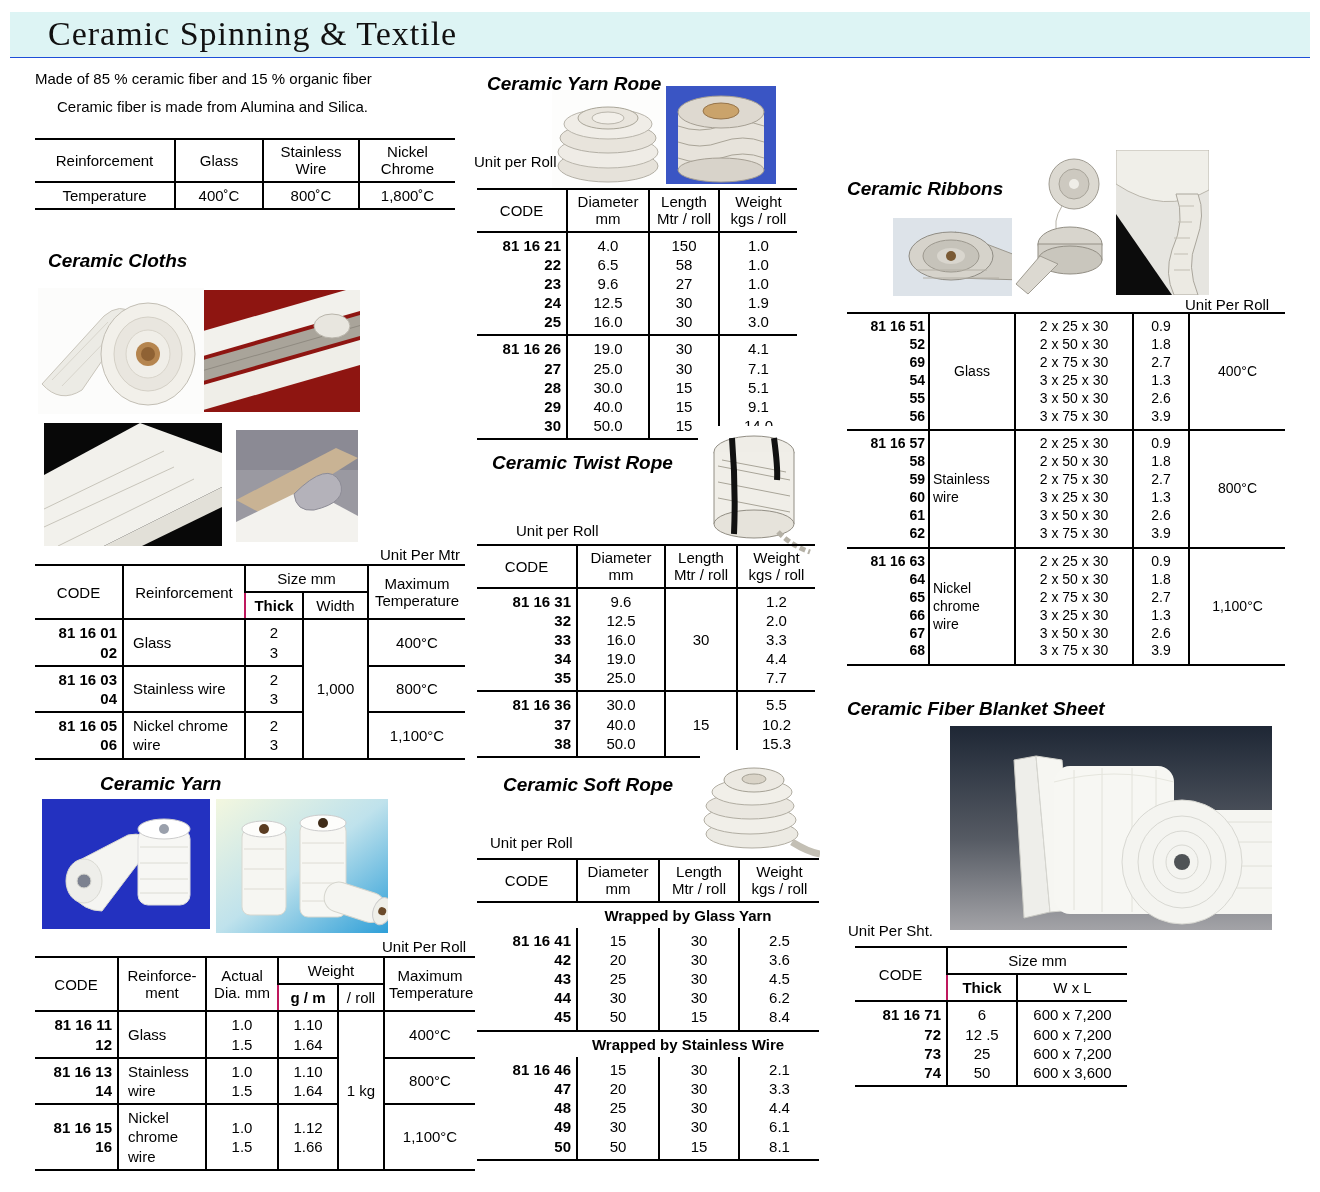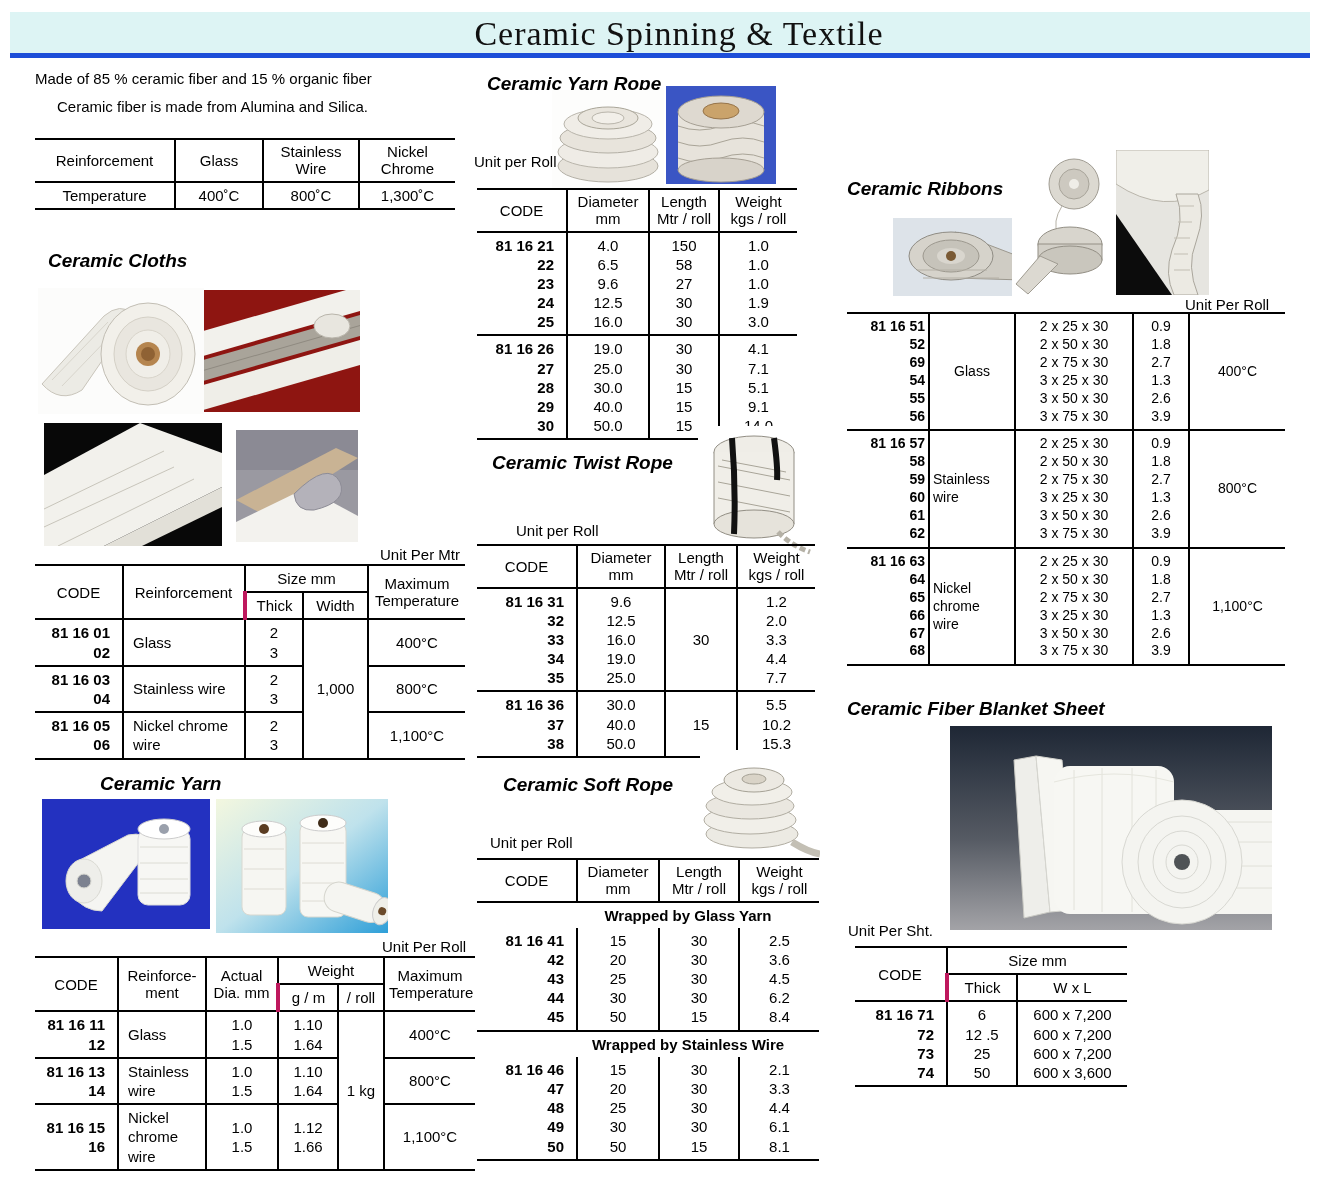--- a/index.html
+++ b/index.html
@@ -5,21 +5,21 @@
   * { box-sizing: border-box; margin: 0; padding: 0; }
   html,body { background:#fff; }
   .page {
     position: relative; width: 1320px; height: 1192px;
     background: #fff; overflow: hidden;
     font-family: "Liberation Sans", sans-serif; color: #000;
   }
   
   .titlebar {
     position: absolute; left: 10px; top: 12px; width: 1300px; height: 46px;
-    background: #ddf4f4; border-bottom: 5px solid #1d4ed8; text-align: center;
+    background: #ddf4f4; border-bottom: 1px solid #1d4ed8;
   }
   .titlebar h1 {
     font-family: "Liberation Serif", serif; font-weight: 400;
     font-size: 34px; letter-spacing: 1px; padding: 3px 0 0 38px; color:#111;
   }
   
   .sec-title { position: absolute; font-size: 19px; font-weight: bold; font-style: italic; white-space: nowrap; }
   .unit { position: absolute; font-size: 15px; white-space: nowrap; }
   .intro-line { position: absolute; font-size: 15px; white-space: nowrap; }
   .photo { position: absolute; }
@@ -29,22 +29,22 @@
     position: absolute; border-collapse: collapse; table-layout: fixed;
     border-top: 2px solid #000; border-bottom: 2px solid #000;
     font-size: 15px;
   }
   table.t td {
     padding: 3px 4px; text-align: center; vertical-align: middle; line-height: 1.28;
   }
   table.t tr > td:not(:first-child) { border-left: 2px solid #000; }
   table.t tr.hb > td { border-bottom: 2px solid #000; }
   table.t td.bb { border-bottom: 2px solid #000; }
-  table.t td.bl { border-left: 4px solid #be185d; }
-  table.t td.code { font-weight: bold; text-align: right; padding-right: 12px; }
+  table.t td.bl { border-left: 2px solid #be185d; font-weight: bold; }
+  table.t td.code { font-weight: bold; text-align: right; padding-right: 5px; }
   table.t td.al { text-align: left; padding-left: 9px; }
   table.t td.sub { font-weight: bold; padding-left: 84px; border-left: none; }
   table.t td.szc { font-size: 12.5px; }
   table.t td.hd2 { line-height: 1.15; }
   #ribbons-table { font-size: 14px; }
   #ribbons-table td { padding: 4px 3px; }
 </style>
 </head>
 <body>
 
@@ -85,21 +85,21 @@
           <td>
             <div>Temperature</div>
           </td>
           <td>
             <div>400˚C</div>
           </td>
           <td>
             <div>800˚C</div>
           </td>
           <td>
-            <div>1,300˚C</div>
+            <div>1,800˚C</div>
           </td>
         </tr>
       </tbody>
   </table>
 
   <div class="sec-title" style="left:48px; top:250px;">Ceramic Cloths</div>
 
   <div class="photo" style="left:38px; top:288px; width:166px; height:126px;">
     <svg viewBox="0 0 166 126">
       <rect width="166" height="126" fill="#fcfcfb"></rect>

